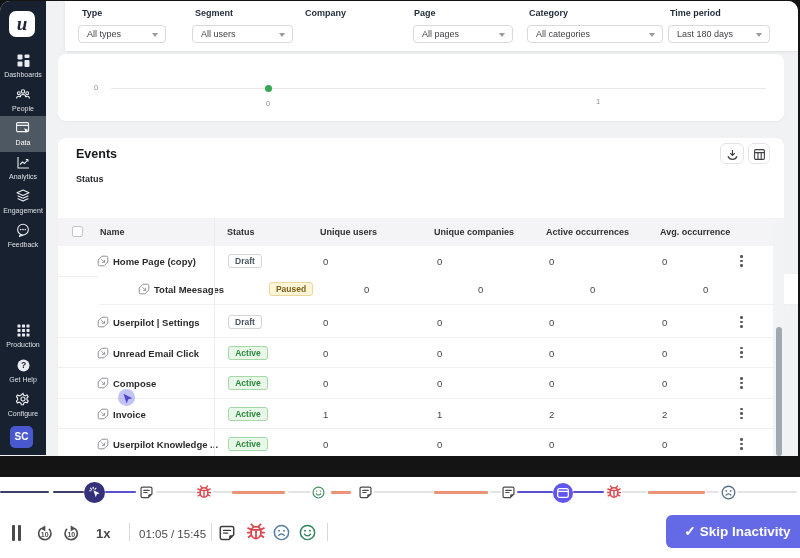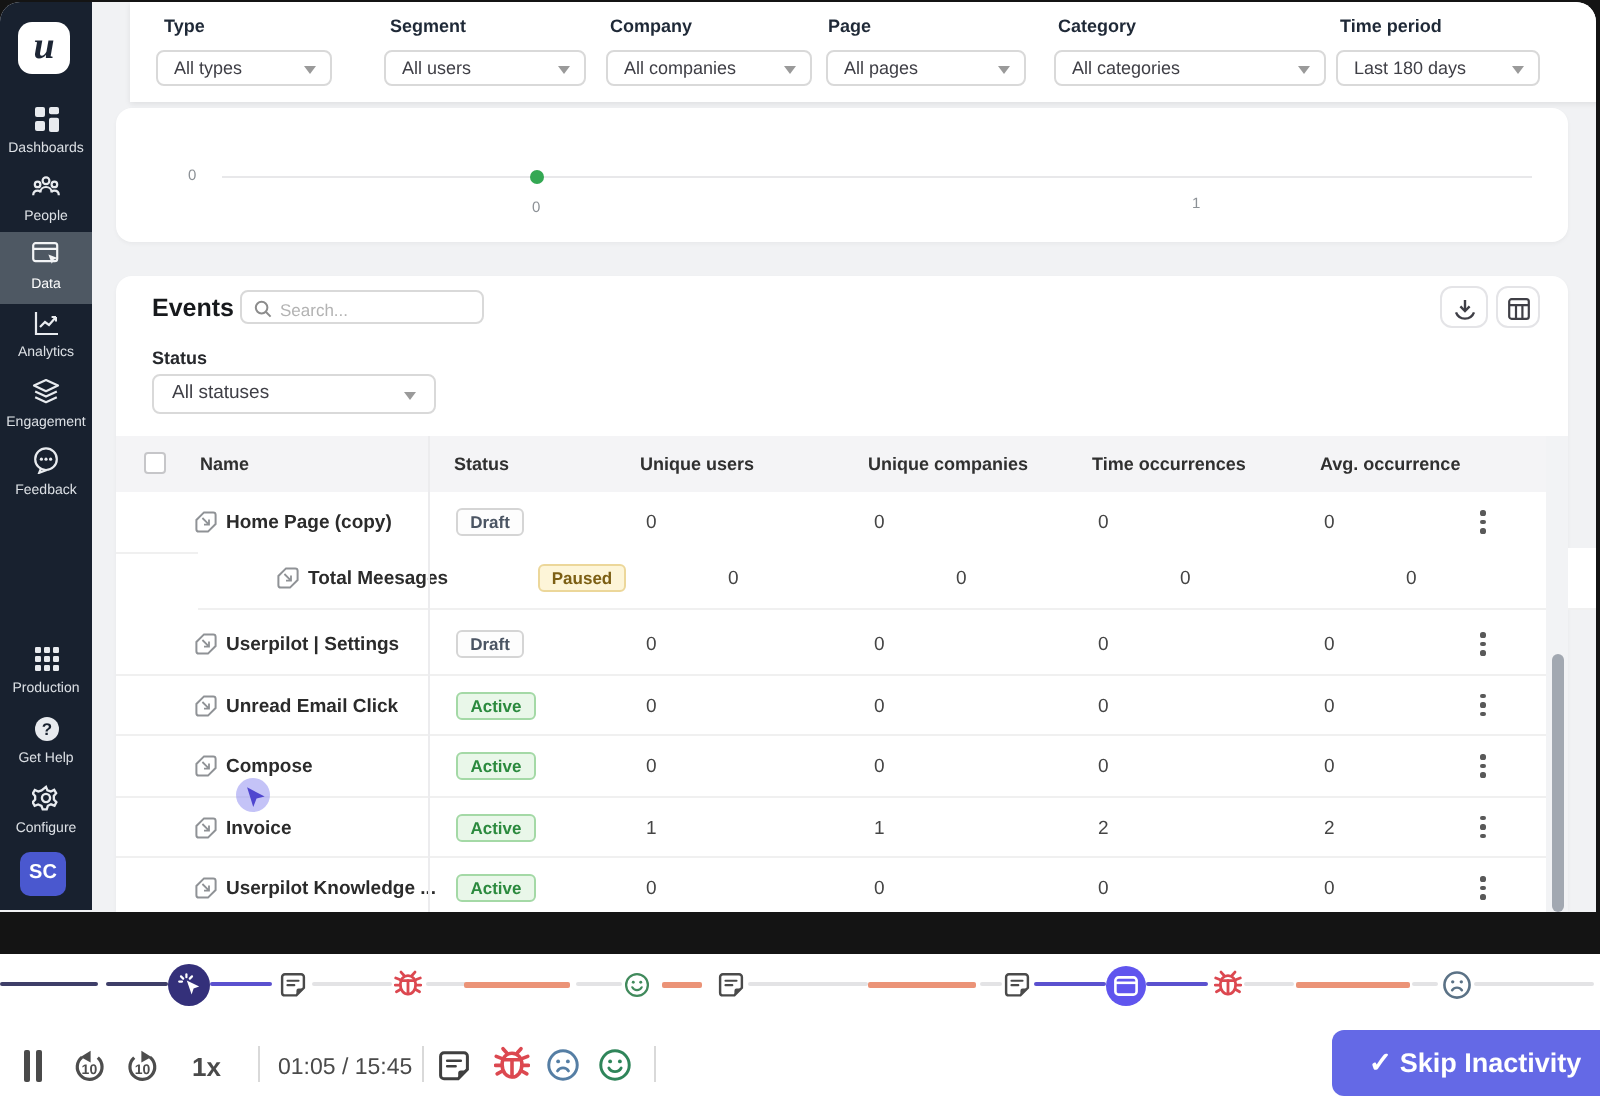--- a/index.html
+++ b/index.html
@@ -171,72 +171,63 @@
         </div>
 
         <div class="abs" style="left:10px;top:425px;width:23px;height:22px;background:#4a58cf;border-radius:5px;text-align:center;color:#fff;font-size:10px;font-weight:bold;line-height:22px;">SC</div>
       </div>
       <div id="filterbar">
         <div class="f-label" style="left:17px;">Type</div>
         <div class="f-select" style="left:13px;width:88px;">All types<span class="f-caret"></span></div>
         <div class="f-label" style="left:130px;">Segment</div>
         <div class="f-select" style="left:127px;width:101px;">All users<span class="f-caret"></span></div>
         <div class="f-label" style="left:240px;">Company</div>
-        <div class="f-select" style="left:238px;width:103px;">All companies<span class="f-caret"></span></div>
         <div class="f-label" style="left:349px;">Page</div>
         <div class="f-select" style="left:348px;width:100px;">All pages<span class="f-caret"></span></div>
         <div class="f-label" style="left:464px;">Category</div>
         <div class="f-select" style="left:462px;width:136px;">All categories<span class="f-caret"></span></div>
         <div class="f-label" style="left:605px;">Time period</div>
         <div class="f-select" style="left:603px;width:102px;">Last 180 days<span class="f-caret"></span></div>
       </div>
       <div class="abs" style="left:776px;top:326px;width:6px;height:129px;background:#a2a8b1;border-radius:3px;z-index:5;"></div>
       <div class="card" id="chart-card">
         <div class="abs" style="left:36px;top:29px;font-size:7.5px;color:#8c9196;">0</div>
         <div class="abs" style="left:53px;top:34px;width:655px;height:1px;background:#e8e8ea;"></div>
         <div class="abs" style="left:207px;top:31px;width:7px;height:7px;border-radius:50%;background:#34a853;"></div>
         <div class="abs" style="left:208px;top:44.5px;font-size:7.5px;color:#8c9196;">0</div>
         <div class="abs" style="left:538px;top:42.5px;font-size:7.5px;color:#8c9196;">1</div>
       </div>
       <div class="card" id="events-card">
         <div class="abs" style="left:18px;top:9px;font-size:12.5px;font-weight:bold;color:#17191c;">Events</div>
-        <div class="abs" style="left:62px;top:7px;width:122px;height:17px;border:1px solid #d9d9d9;border-radius:4px;background:#fff;">
-          <svg class="abs" style="left:6px;top:3.5px;" width="9" height="9" viewBox="0 0 9 9">
-              <circle cx="3.8" cy="3.8" r="2.9" fill="none" stroke="#8c8c8c" stroke-width="1"></circle>
-              <path d="M6 6 L8.3 8.3" stroke="#8c8c8c" stroke-width="1"></path>
-            </svg>
-          <span class="abs" style="left:19px;top:4px;font-size:8.5px;color:#b3b3b3;">Search...</span>
-        </div>
         <div class="abs" style="left:662px;top:5px;width:24px;height:21px;border:1px solid #e4e4e7;border-radius:6px;background:#fff;">
           <svg class="abs" style="left:6px;top:5px;" width="11" height="11" viewBox="0 0 11 11">
               <g stroke="#3f3f46" stroke-width="1.2" fill="none">
                 <path d="M5.5 1 V6"></path>
                 <path d="M3.2 4.2 L5.5 6.5 L7.8 4.2"></path>
                 <path d="M1 7.2 a4.8 4.8 0 0 0 9 0"></path>
               </g>
             </svg>
         </div>
         <div class="abs" style="left:690px;top:5px;width:22px;height:21px;border:1px solid #e4e4e7;border-radius:6px;background:#fff;">
           <svg class="abs" style="left:5px;top:5px;" width="11" height="11" viewBox="0 0 11 11">
               <g stroke="#3f3f46" stroke-width="1.1" fill="none">
                 <rect x="0.6" y="0.6" width="9.8" height="9.8" rx="1.2"></rect>
                 <path d="M0.6 3.6 H10.4 M4 3.6 V10.4 M7.2 3.6 V10.4"></path>
               </g>
             </svg>
         </div>
         <div class="abs" style="left:18px;top:36px;font-size:9px;font-weight:bold;color:#26282c;">Status</div>
-        <div class="abs" style="left:18px;top:49px;width:142px;height:20px;border:1px solid #d9d9d9;border-radius:4px;background:#fff;font-size:9.5px;color:#3f3f46;line-height:18px;padding-left:9px;">All statuses<span class="f-caret" style="top:8px;right:9px;"></span></div>
 
         <div class="th-row">
           <div class="abs" style="left:14px;top:8px;width:11px;height:11px;border:1px solid #c6c6c9;border-radius:2px;background:#fff;"></div>
           <div class="th" style="left:42px;">Name</div>
           <div class="th" style="left:169px;">Status</div>
           <div class="th" style="left:262px;">Unique users</div>
           <div class="th" style="left:376px;">Unique companies</div>
-          <div class="th" style="left:488px;">Time occurrences</div>
+          <div class="th" style="left:488px;">Active occurrences</div>
           <div class="th" style="left:602px;">Avg. occurrence</div>
         </div>
         <div class="trow" style="top:108px;">
           <svg class="ticon" width="12" height="12" viewBox="0 0 12 12">
               <path d="M5 1.2 H9.6 a1.2 1.2 0 0 1 1.2 1.2 V7 L7 10.8 H2.4 a1.2 1.2 0 0 1-1.2-1.2 V5 Z" fill="none" stroke="#8f9296" stroke-width="1"></path>
               <path d="M4.2 4 L7.5 7.3 M7.5 4.8 V7.3 H5" fill="none" stroke="#8f9296" stroke-width="0.9"></path>
             </svg>
           <div class="tname">Home Page (copy)</div>
           <div class="badge b-draft">Draft</div>
           <div class="tval" style="left:265px;">0</div>

